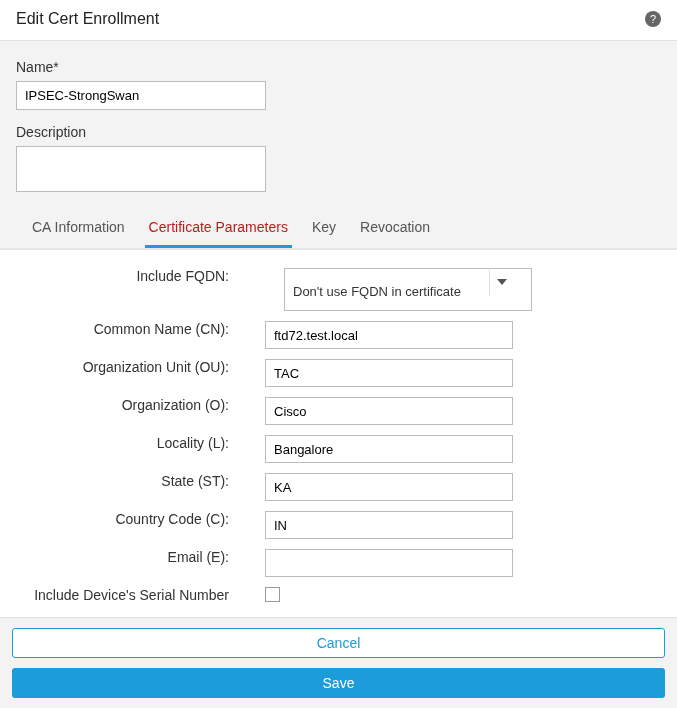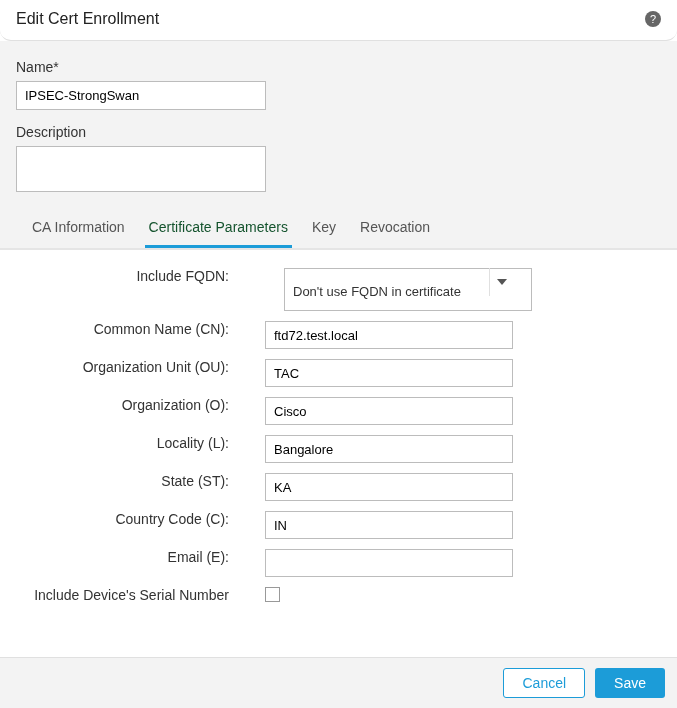--- a/index.html
+++ b/index.html
@@ -13,21 +13,20 @@
     height: 708px;
     overflow: hidden;
     position: relative;
   }
   .titlebar {
     display: flex;
     align-items: center;
     justify-content: space-between;
     padding: 10px 16px 12px 16px;
     border-bottom: 1px solid #e0e0e0;
-    border-radius: 11px;
   }
   .title {
     font-size: 16px;
     color: #222;
   }
   .help-icon {
     width: 16px; height: 16px;
     border-radius: 50%;
     background: #666;
     color: #fff;
@@ -63,21 +62,21 @@
     padding-left: 12px;
     margin-top: 8px;
   }
   .tab {
     padding: 10px 4px;
     color: #555;
     cursor: pointer;
     font-size: 14px;
   }
   .tab.active {
-    color: #14532d;
+    color: #b91c1c;
     border-bottom: 3px solid #1c9cd8;
     font-weight: 500;
   }
   .form-area {
     padding: 18px 16px 10px 16px;
     background: #fff;
     border-top: 1px solid #e5e5e5;
     position: relative;
     height: 400px;
   }
@@ -133,20 +132,21 @@
   }
   .footer {
     position: absolute;
     left:0; right:0; bottom:0;
     background: #f3f3f3;
     border-top: 1px solid #e0e0e0;
     padding: 10px 12px;
     display: flex;
     justify-content: flex-end;
     gap: 10px;
+    flex-direction: column;
   }
   .btn {
     padding: 6px 18px;
     font-size: 14px;
     border-radius: 3px;
     cursor: pointer;
     border: 1px solid transparent;
   }
   .btn-secondary {
     background: #fff;

